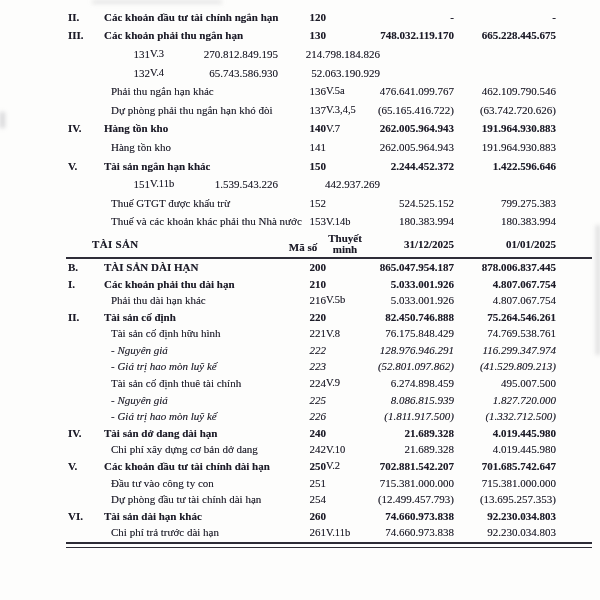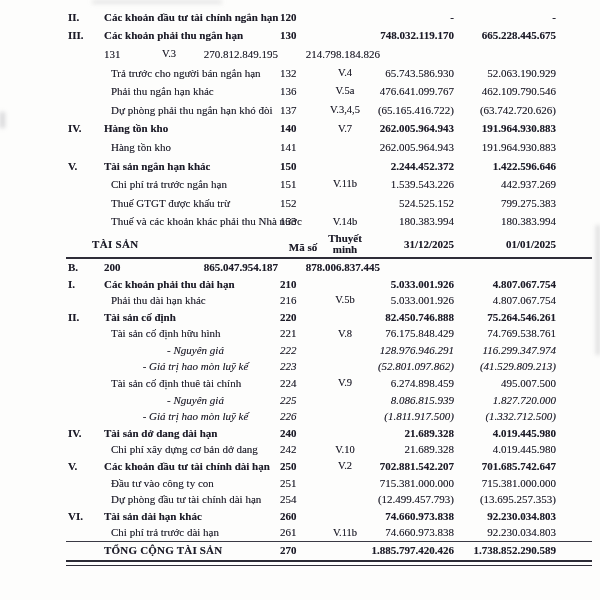--- a/index.html
+++ b/index.html
@@ -13,28 +13,28 @@
   }
   .sheet{position:absolute;left:66px;top:8px;width:526px;}
   .row{
     display:flex;align-items:center;height:18.6px;
     font-size:11px;line-height:1;
     text-shadow:0 0 .5px rgba(30,30,46,.45);
   }
   .sec-b .row{height:16.6px;}
   .c-roman{width:38px;flex:0 0 38px;padding-left:2px;box-sizing:border-box;font-weight:700;}
   .c-desc{width:176px;flex:0 0 176px;box-sizing:border-box;white-space:nowrap;overflow:visible;}
-  .c-code{width:46px;flex:0 0 46px;text-align:left;}
-  .c-note{width:38px;flex:0 0 38px;text-align:center;font-size:10.5px;}
+  .c-code{width:46px;flex:0 0 46px;text-align:right;}
+  .c-note{width:38px;flex:0 0 38px;font-size:10.5px;}
   .c-val1{width:90px;flex:0 0 90px;text-align:right;}
   .c-val2{width:102px;flex:0 0 102px;text-align:right;}
   .c-pad{width:36px;flex:0 0 36px;}
   .row.group .c-desc,.row.group .c-code,.row.group .c-val1,.row.group .c-val2{font-weight:700;}
   .row.sub .c-desc{padding-left:7px;}
-  .row.italic .c-desc{padding-left:7px;font-style:italic;text-align:center;}
+  .row.italic .c-desc{padding-left:7px;font-style:italic;}
   .row.italic .c-code,.row.italic .c-val1,.row.italic .c-val2{font-style:italic;}
   .row.total{border-top:1.2px solid #3b3a45;height:17.5px;}
   .row.total .c-desc,.row.total .c-code,.row.total .c-val1,.row.total .c-val2{font-weight:700;}
   .row.total .c-desc{padding-left:0;letter-spacing:.2px;}
   .thead{
     display:flex;align-items:center;height:26px;
     border-bottom:2.2px solid #2e2d38;
     font-weight:700;font-size:11px;
     text-shadow:0 0 .5px rgba(30,30,46,.45);
   }
@@ -87,21 +87,20 @@
         <div class="row sub">
           <div class="c-roman"></div>
           <div class="c-code">131</div>
           <div class="c-note">V.3</div>
           <div class="c-val1">270.812.849.195</div>
           <div class="c-val2">214.798.184.826</div>
           <div class="c-pad"></div>
         </div>
         <div class="row sub">
           <div class="c-roman"></div>
-          <div class="c-desc">Trả trước cho người bán ngắn hạn</div>
           <div class="c-code">132</div>
           <div class="c-note">V.4</div>
           <div class="c-val1">65.743.586.930</div>
           <div class="c-val2">52.063.190.929</div>
           <div class="c-pad"></div>
         </div>
         <div class="row sub">
           <div class="c-roman"></div>
           <div class="c-desc">Phải thu ngắn hạn khác</div>
           <div class="c-code">136</div>
@@ -141,21 +140,20 @@
           <div class="c-roman">V.</div>
           <div class="c-desc">Tài sản ngắn hạn khác</div>
           <div class="c-code">150</div>
           <div class="c-note"></div>
           <div class="c-val1">2.244.452.372</div>
           <div class="c-val2">1.422.596.646</div>
           <div class="c-pad"></div>
         </div>
         <div class="row sub">
           <div class="c-roman"></div>
-          <div class="c-desc">Chi phí trả trước ngắn hạn</div>
           <div class="c-code">151</div>
           <div class="c-note">V.11b</div>
           <div class="c-val1">1.539.543.226</div>
           <div class="c-val2">442.937.269</div>
           <div class="c-pad"></div>
         </div>
         <div class="row sub">
           <div class="c-roman"></div>
           <div class="c-desc">Thuế GTGT được khấu trừ</div>
           <div class="c-code">152</div>
@@ -183,20 +181,21 @@
         <div>minh</div>
       </div>
       <div class="h-val1">31/12/2025</div>
       <div class="h-val2">01/01/2025</div>
       <div class="c-pad"></div>
     </div>
 
     <div class="sec-b">
         <div class="row group">
           <div class="c-roman">B.</div>
+          <div class="c-desc">TÀI SẢN DÀI HẠN</div>
           <div class="c-code">200</div>
           <div class="c-note"></div>
           <div class="c-val1">865.047.954.187</div>
           <div class="c-val2">878.006.837.445</div>
           <div class="c-pad"></div>
         </div>
         <div class="row group">
           <div class="c-roman">I.</div>
           <div class="c-desc">Các khoản phải thu dài hạn</div>
           <div class="c-code">210</div>
@@ -333,26 +332,17 @@
         </div>
         <div class="row sub">
           <div class="c-roman"></div>
           <div class="c-desc">Chi phí trả trước dài hạn</div>
           <div class="c-code">261</div>
           <div class="c-note">V.11b</div>
           <div class="c-val1">74.660.973.838</div>
           <div class="c-val2">92.230.034.803</div>
           <div class="c-pad"></div>
         </div>
-        <div class="row total">
-          <div class="c-roman"></div>
-          <div class="c-desc">TỔNG CỘNG TÀI SẢN</div>
-          <div class="c-code">270</div>
-          <div class="c-note"></div>
-          <div class="c-val1">1.885.797.420.426</div>
-          <div class="c-val2">1.738.852.290.589</div>
-          <div class="c-pad"></div>
-        </div>
       </div>
 
     <div class="dbl-rule"></div>
   </div>
 </div>
 
 </body></html>

